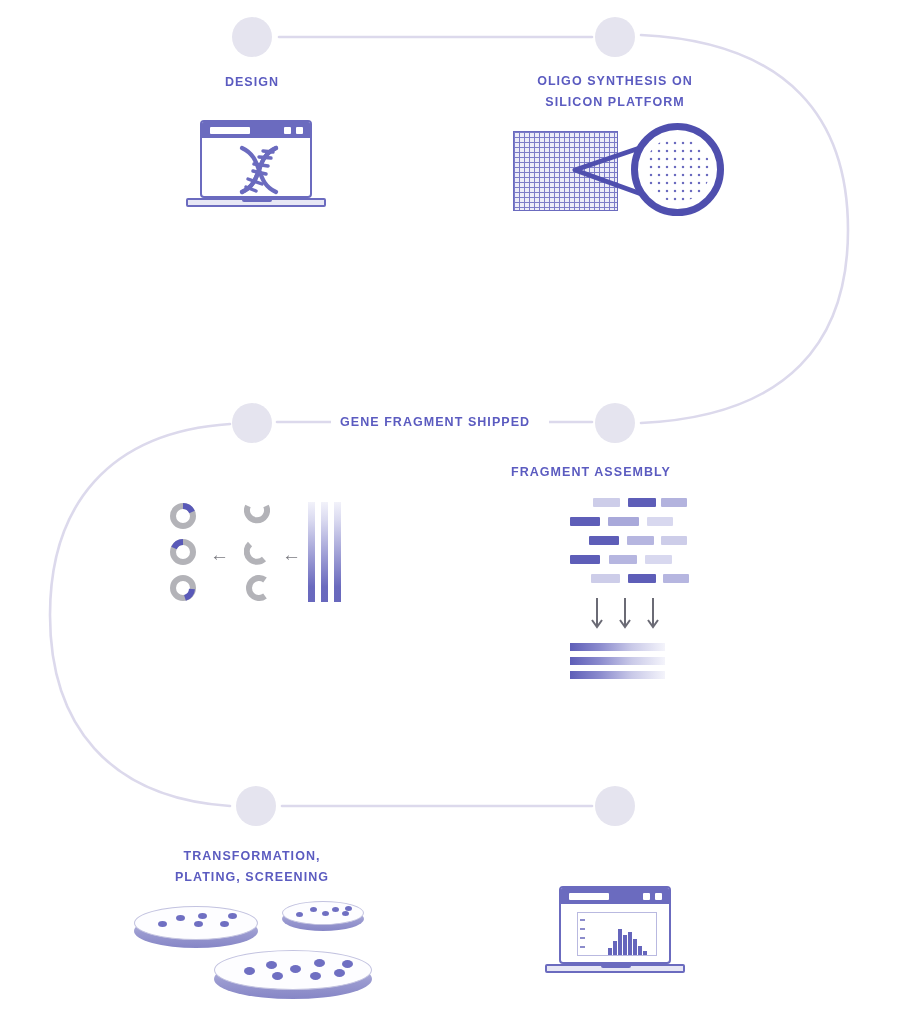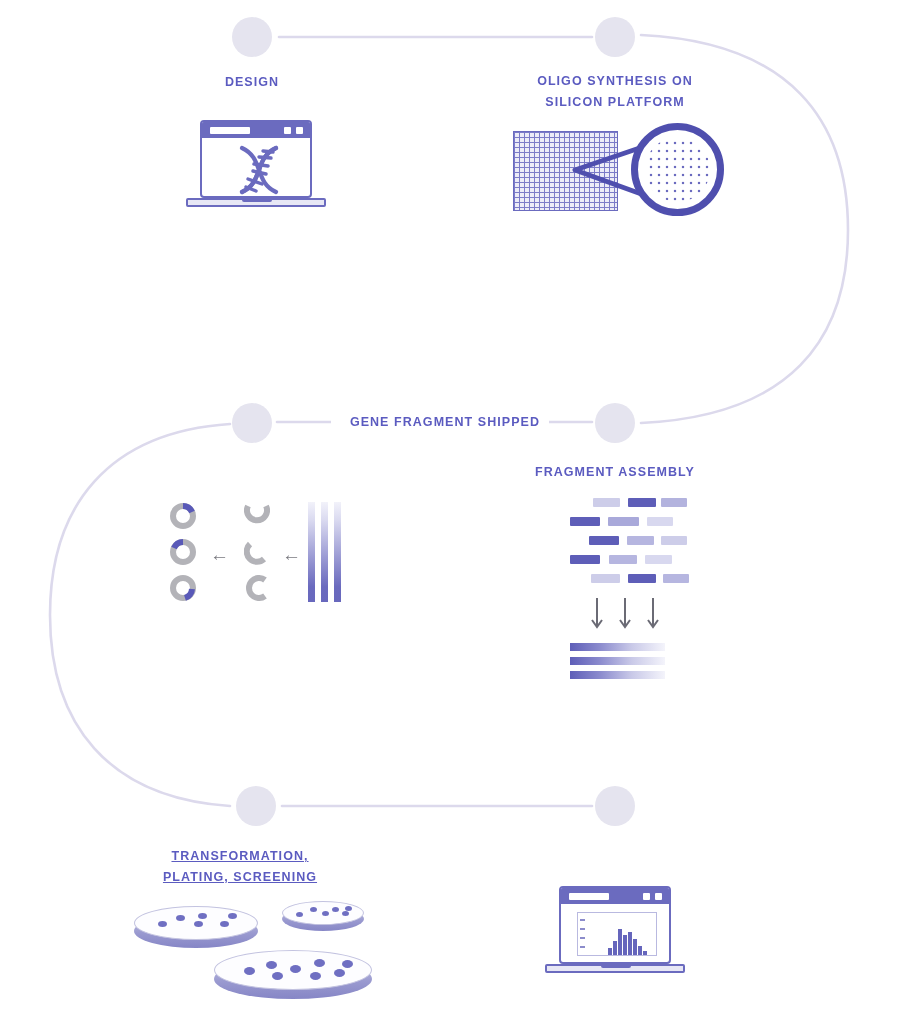--- a/index.html
+++ b/index.html
@@ -14,21 +14,21 @@
     background:#e5e4ef;
   }
   .step-label{
     position:absolute;text-align:center;
     color:#5b5bc0;font-weight:bold;font-size:12.5px;
     letter-spacing:1.05px;line-height:21px;
     white-space:pre-line;
     font-family:"Liberation Sans","DejaVu Sans",sans-serif;
   }
   .edge-label{
-    position:absolute;text-align:right;color:#5b5bc0;
+    position:absolute;text-align:left;color:#5b5bc0;
     font-weight:bold;font-size:12.5px;letter-spacing:1.05px;
     background:#ffffff;padding:0 9px;line-height:16px;
   }
   .icon-box{position:absolute;}
 
   
   .lap-screen{
     position:absolute;left:0;top:0;border:2.5px solid #6b6bbf;
     border-radius:4px;background:#fff;box-sizing:border-box;
   }
@@ -114,23 +114,23 @@
   <div class="node" style="left:595px;top:786px;"></div>
 
   <div class="edge-label" style="left:331px;top:414px;width:200px;">GENE FRAGMENT SHIPPED</div>
 
   <div class="step-label" style="left:515px;top:71px;width:200px;">OLIGO SYNTHESIS ON
 SILICON PLATFORM</div>
 
   <div class="step-label" style="left:152px;top:72px;width:200px;">DESIGN</div>
 
 
-  <div class="step-label" style="left:515px;top:462px;width:200px;">FRAGMENT ASSEMBLY</div>
-
-  <div class="step-label" style="left:140px;top:846px;width:200px;text-decoration:underline;">TRANSFORMATION,
+  <div class="step-label" style="left:491px;top:462px;width:200px;">FRAGMENT ASSEMBLY</div>
+
+  <div class="step-label" style="left:152px;top:846px;width:200px;">TRANSFORMATION,
 PLATING, SCREENING</div>
 
 
   <div class="icon-box" style="left:186px;top:120px;width:140px;height:95px;">
     <div class="lap-screen" style="left:14px;top:0;width:112px;height:78px;">
       <div class="lap-bar">
         <div class="lap-url"></div>
         <div class="lap-dot" style="right:19px;"></div>
         <div class="lap-dot" style="right:7px;"></div>
       </div>

